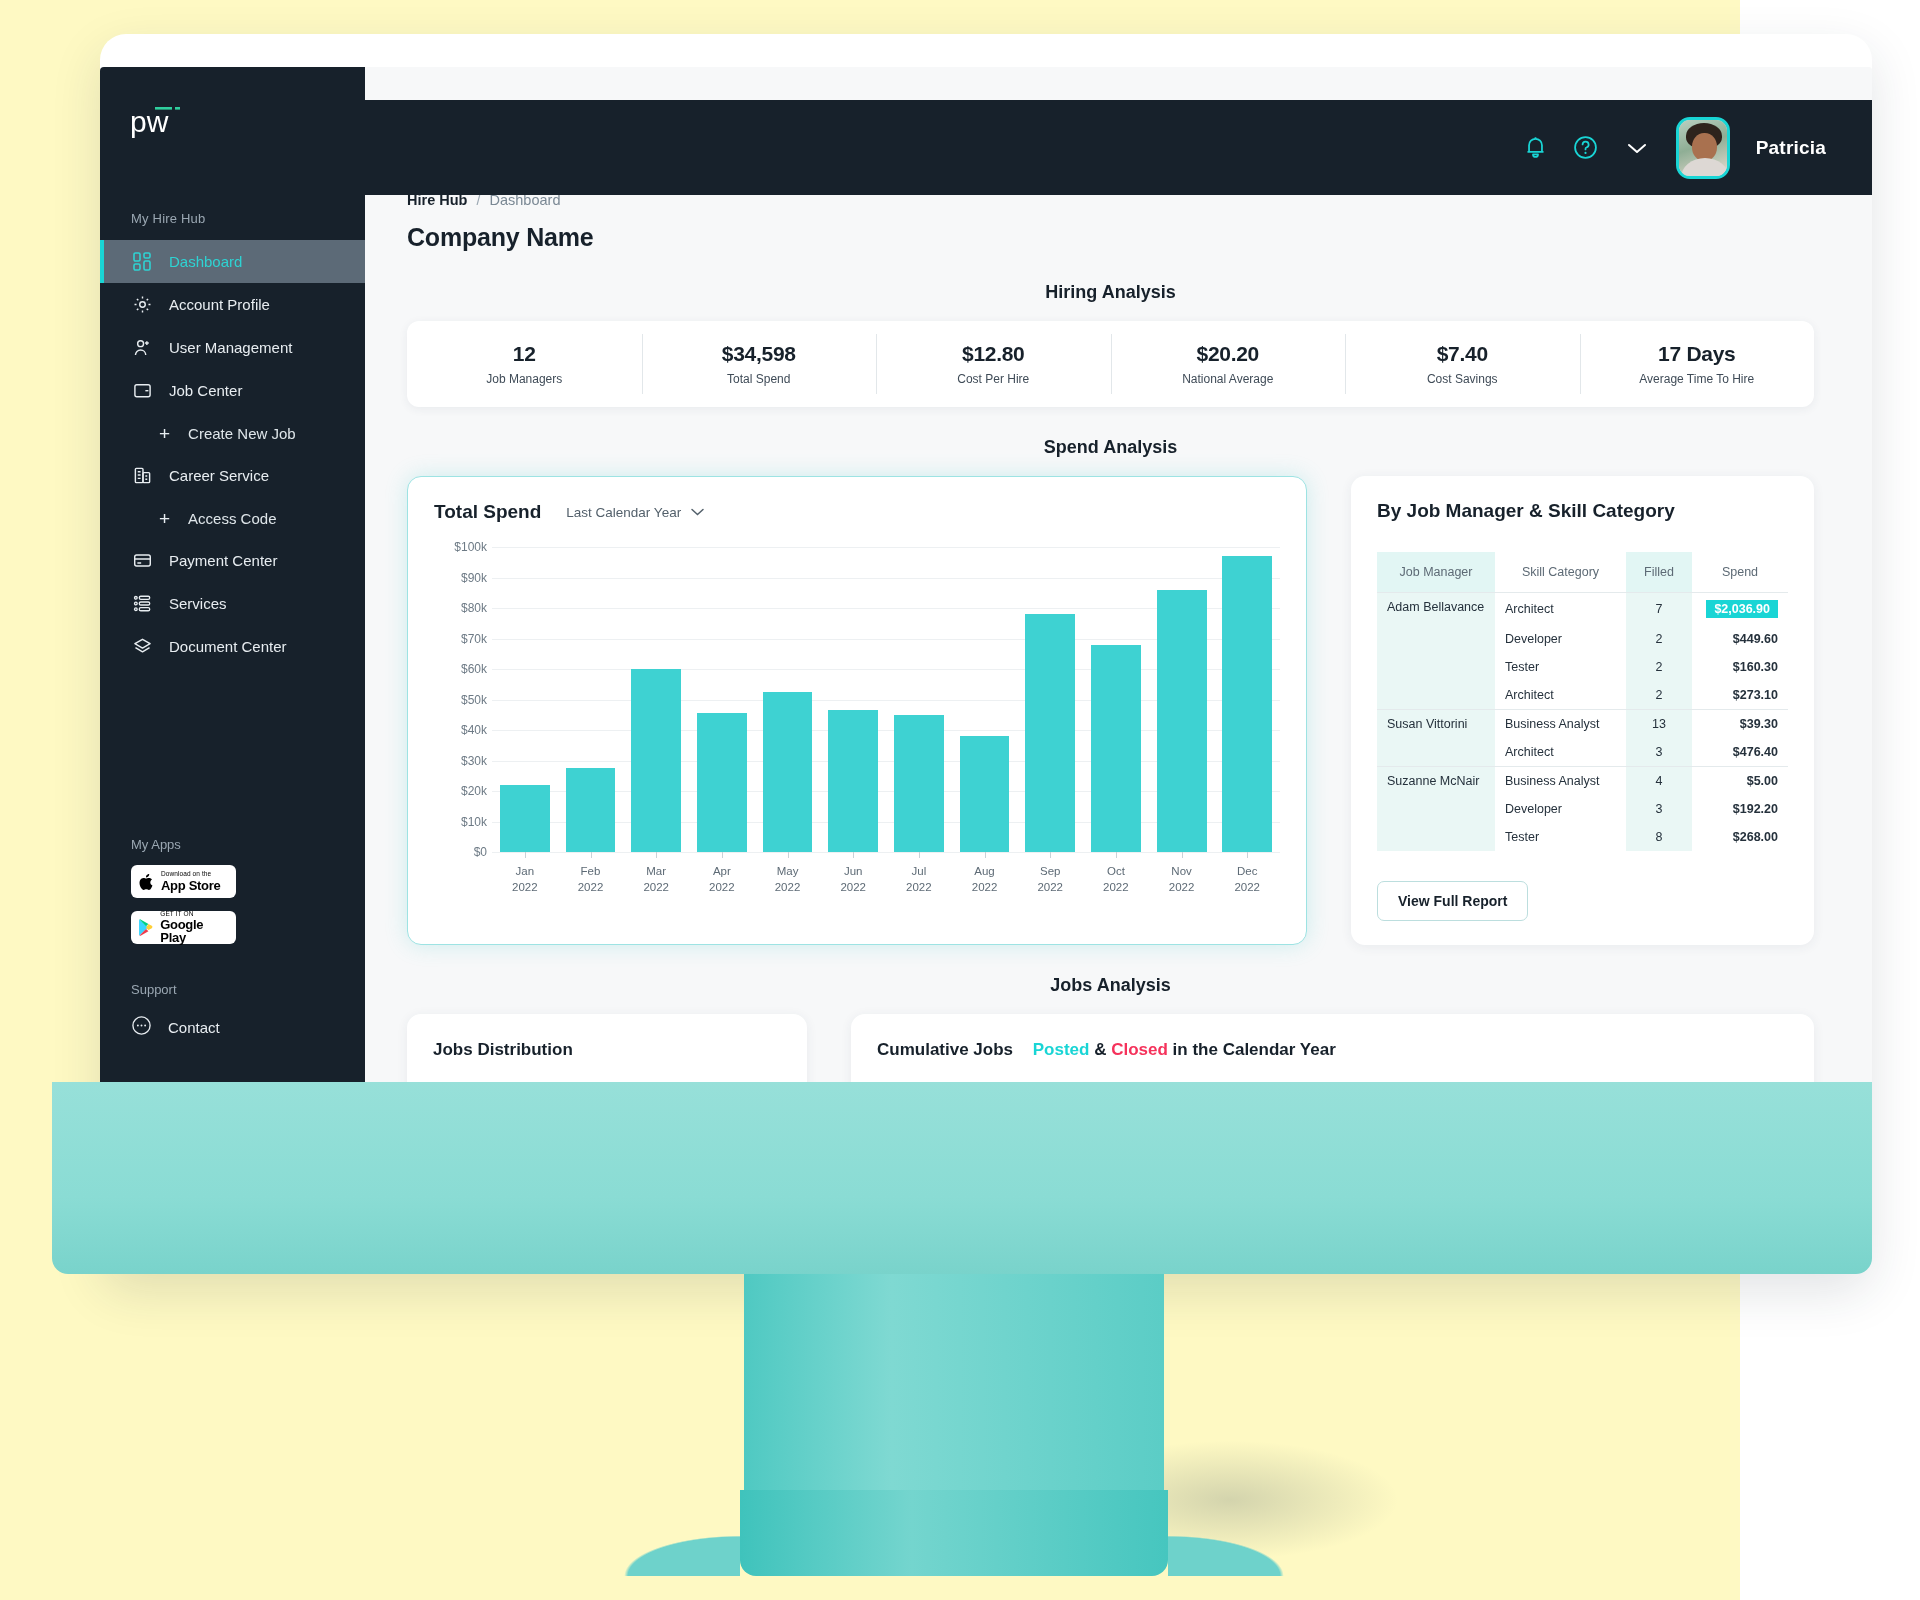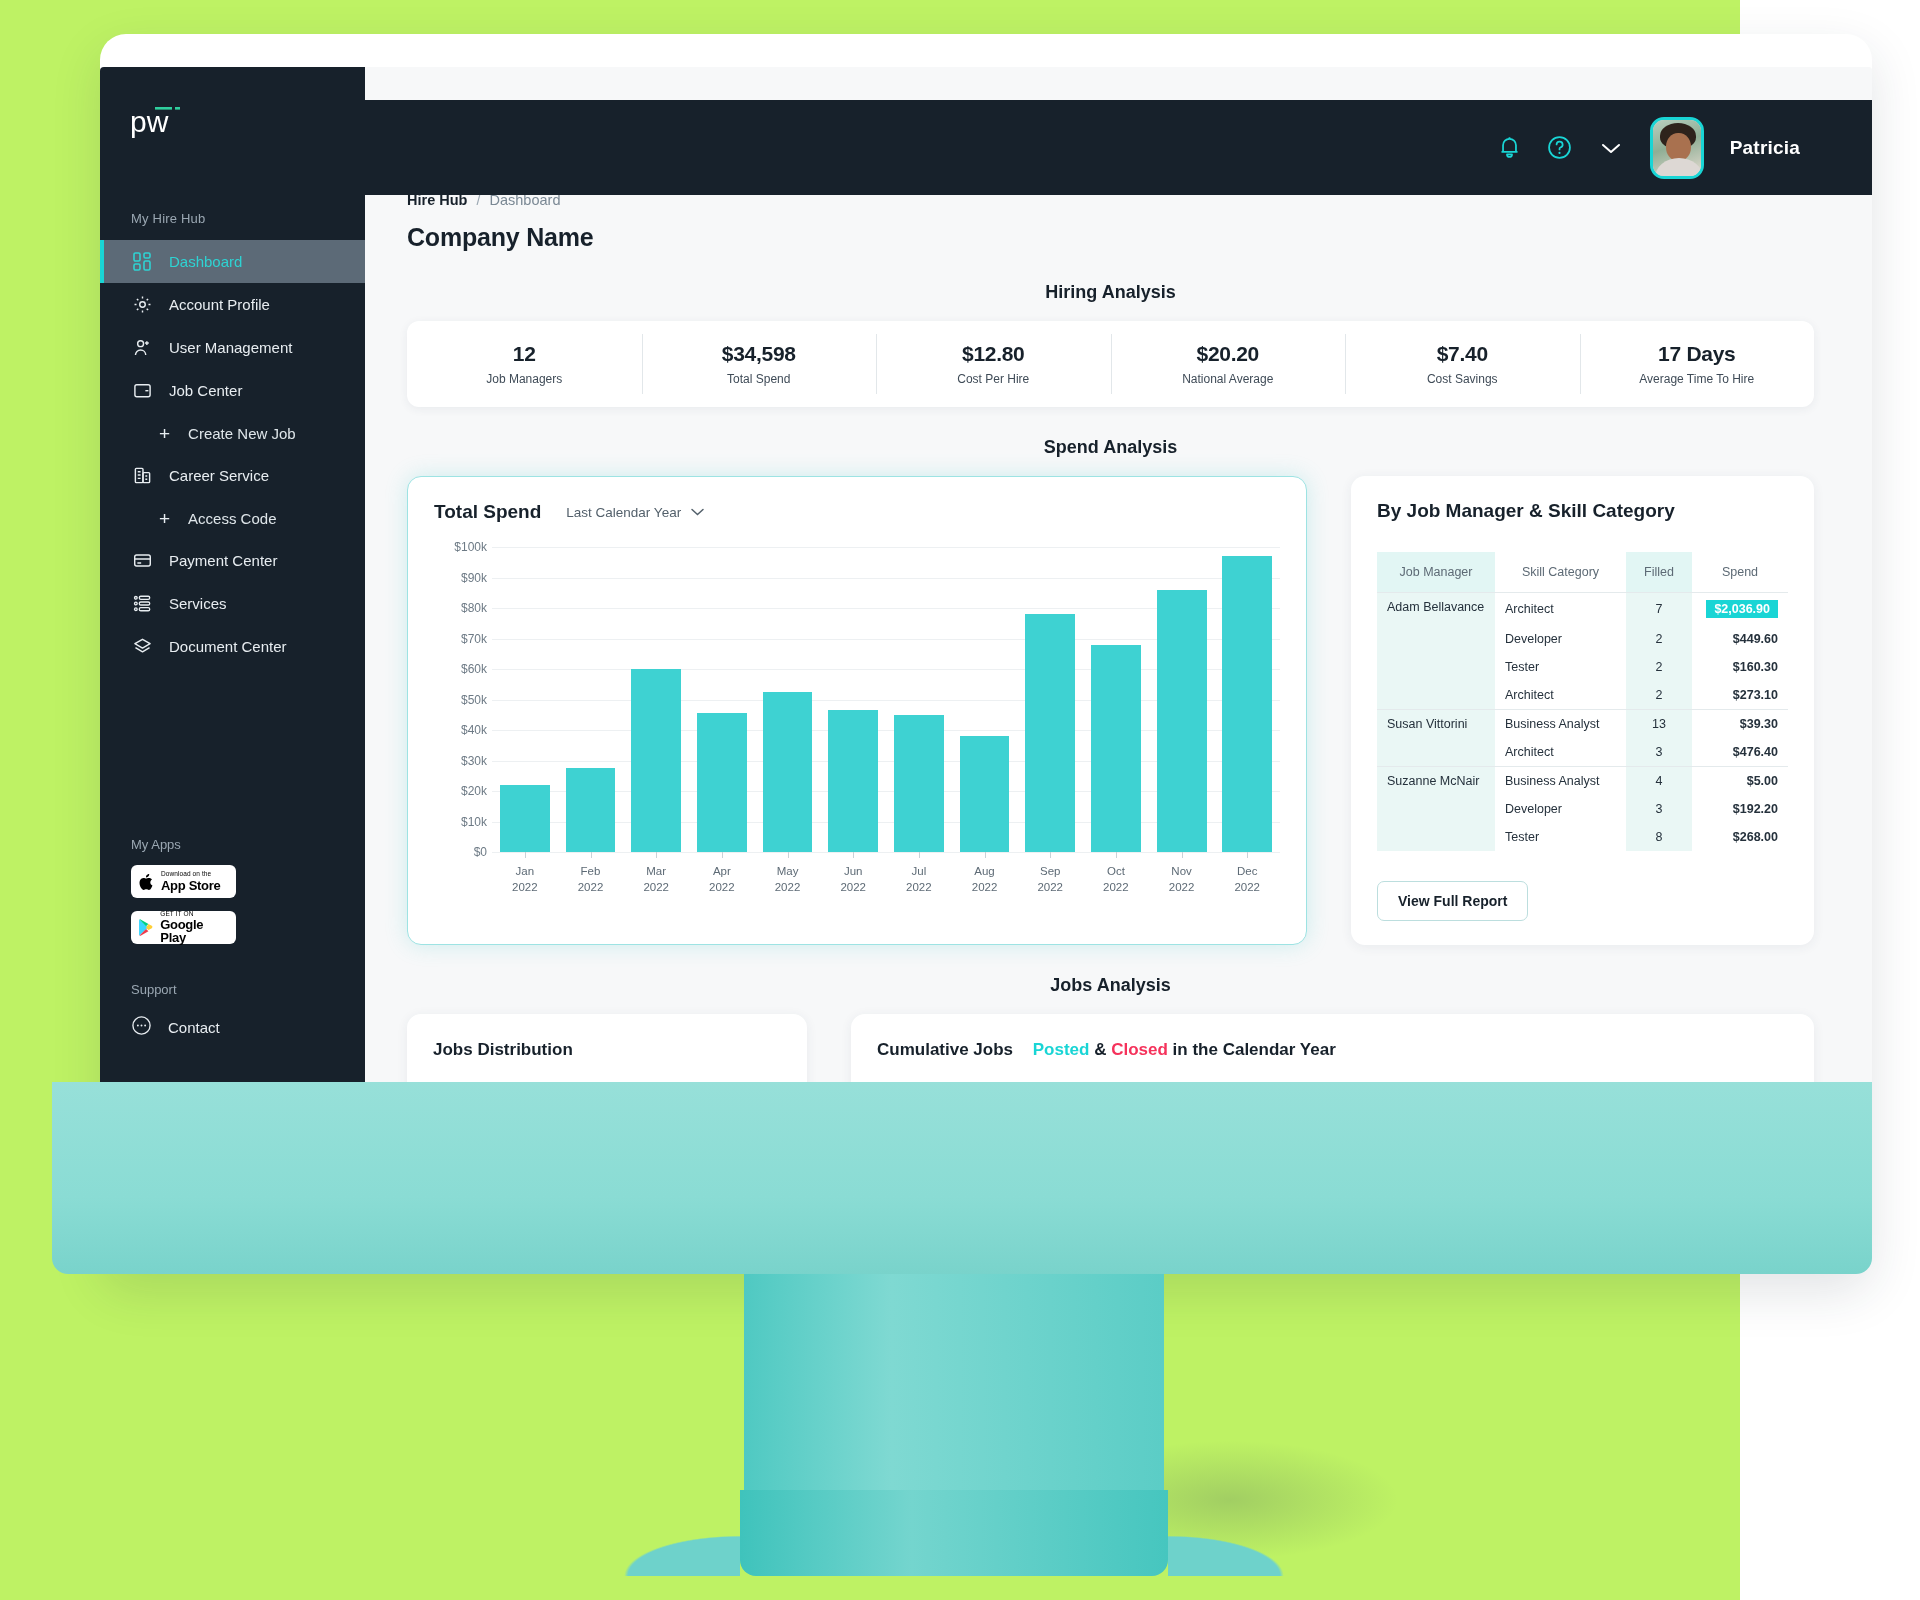--- a/index.html
+++ b/index.html
@@ -2,21 +2,21 @@
 <html><head>
 <meta charset="utf-8">
 <style>
   * { box-sizing: border-box; margin: 0; padding: 0; }
   html, body {
     width: 1920px; height: 1600px;
     background: #ffffff;
     font-family: "Liberation Sans", sans-serif;
     overflow: hidden;
   }
-  .stage { position: relative; width: 1740px; height: 1600px; background:#bef264; }
+  .stage { position: relative; width: 1740px; height: 1600px; background:#fef9c3; }
 
   
   .monitor {
     position: absolute; left: 100px; top: 34px;
     width: 1772px; height: 1240px;
     background: #ffffff;
     border-radius: 26px;
     box-shadow: 0 18px 50px rgba(30,45,60,.13);
     overflow: hidden;
   }
@@ -75,21 +75,21 @@
   .badge .bt .t2 { font-size:13px; color:#000; font-weight:bold; letter-spacing:-.3px; margin-top:1px;}
 
   .support-label { font-size:13px; color:#9aa7b2; padding-left:31px; margin-top:38px; }
   .contact-row { display:flex; align-items:center; gap:16px; padding-left:31px;
                  margin-top:18px; color:#e8edf1; font-size:15px; cursor:pointer; }
 
   
   .topbar {
     position:absolute; left:265px; top:33px; width:1507px; height:95px;
     background:#17212b; display:flex; align-items:center; justify-content:flex-end;
-    padding-right: 72px; gap: 26px; z-index: 5;
+    padding-right: 46px; gap: 26px; z-index: 5;
   }
   .tb-ico { cursor:pointer; display:flex; align-items:center; }
   .avatar {
     width:54px; height:62px; border-radius:14px; border:3px solid #19d5d5;
     overflow:hidden; position:relative; background:#cfe0dc; cursor:pointer;
   }
   .av-bg { position:absolute; inset:0;
            background: linear-gradient(160deg,#b9cfc0 0%,#8fae95 45%,#e7ddd2 100%); }
   .av-hair { position:absolute; left:7px; top:3px; width:36px; height:26px;
              border-radius:50% 50% 45% 45%; background:#2e231c; }

